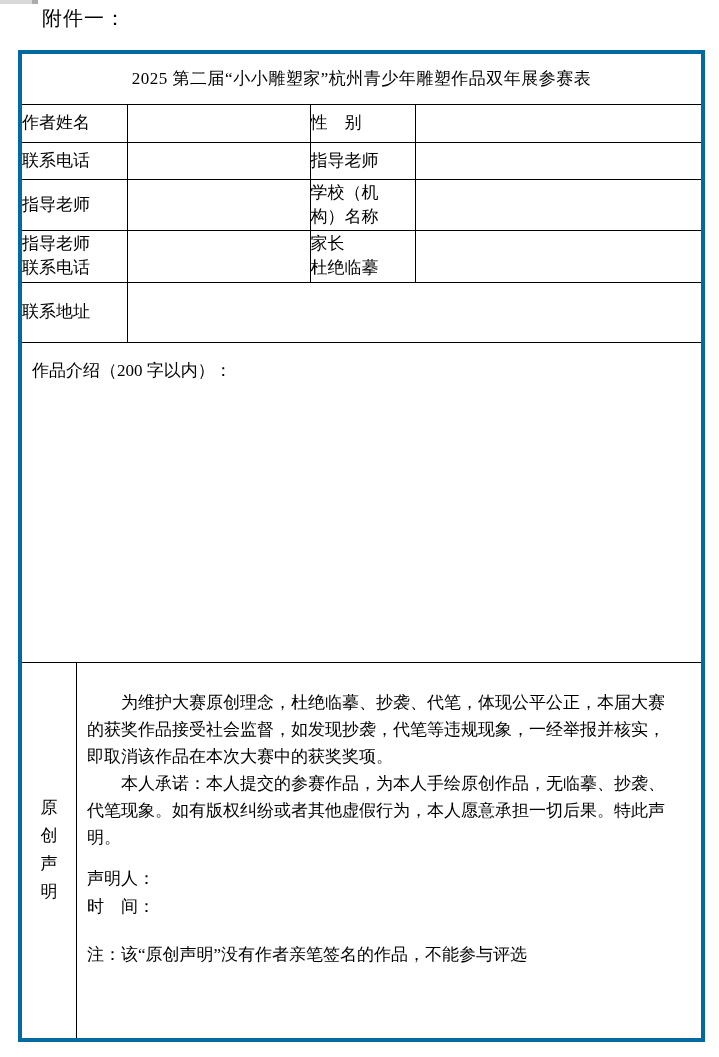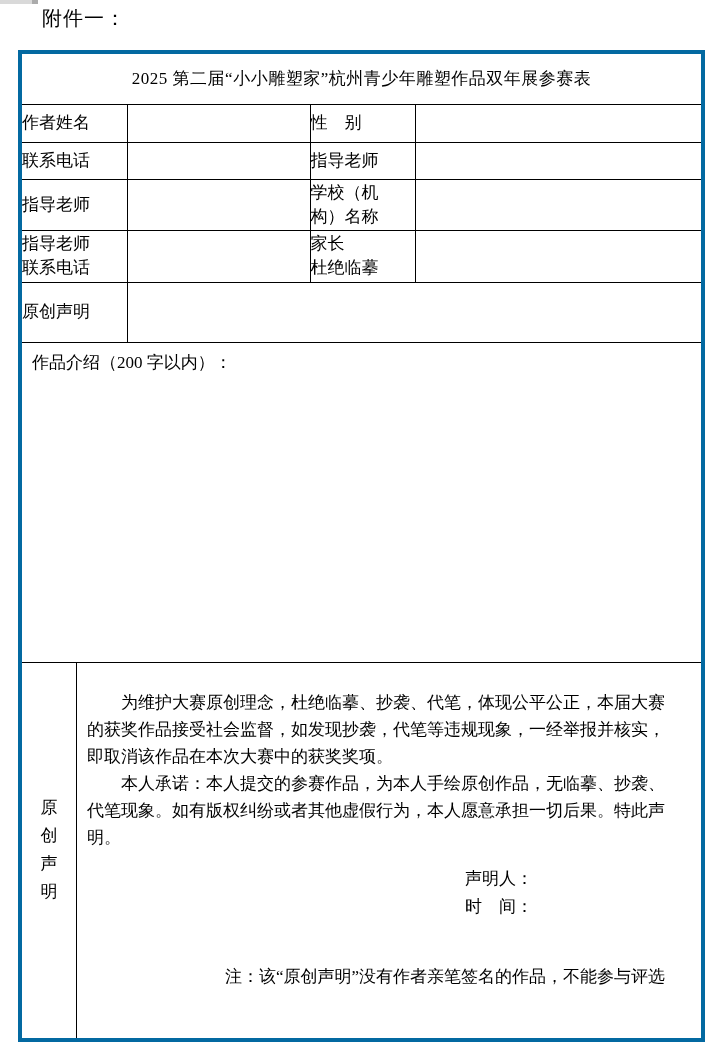--- a/index.html
+++ b/index.html
@@ -43,42 +43,42 @@
     letter-spacing: 0.5px;
   }
   td.label-cell {
     vertical-align: middle;
     white-space: pre-line;
     line-height: 24px;
   }
   td.value-cell { vertical-align: middle; padding-left: 6px; }
   td.intro-cell {
     vertical-align: top;
-    padding: 8px 10px 0 10px;
+    padding: 16px 10px 0 10px;
   }
   td.decl-cell { padding: 0; height: 378px; }
   .decl-wrap { display: flex; height: 100%; }
   .decl-label {
     width: 55px;
     border-right: 1px solid #000;
     display: flex; align-items: center; justify-content: center;
     text-align: center;
     white-space: pre-line;
     font-size: 17px;
     line-height: 28px;
   }
   .decl-content {
     flex: 1;
-    padding: 26px 36px 0 10px;
+    padding: 26px 28px 0 10px;
     font-size: 17px;
     line-height: 27px;
   }
   .decl-para { text-indent: 2em; }
-  .decl-sign { margin-top: 14px; margin-left: 378px; line-height: 28px; }
-  .decl-note { margin-top: 42px; text-align: right; }
+  .decl-sign { margin-top: 14px; line-height: 28px; }
+  .decl-note { margin-top: 20px; text-align: left; }
 </style>
 </head>
 <body>
 
 <div class="corner-strip">
   <span class="corner-dot"></span>
 </div>
 
 <div class="attachment">附件一：</div>
 
@@ -114,21 +114,21 @@
     </tr>
     <tr style="height:52px">
       <td class="label-cell">指导老师
 联系电话</td>
       <td class="value-cell"></td>
       <td class="label-cell">家长
 杜绝临摹</td>
       <td class="value-cell"></td>
     </tr>
     <tr style="height:60px">
-      <td class="label-cell">原创声明</td>
+      <td class="label-cell">联系地址</td>
       <td class="value-cell" colspan="3"></td>
     </tr>
     <tr style="height:320px">
       <td class="intro-cell" colspan="4">
         <span>作品介绍（200 字以内）：</span>
       </td>
     </tr>
     <tr>
       <td class="decl-cell" colspan="4">
         <div class="decl-wrap">

